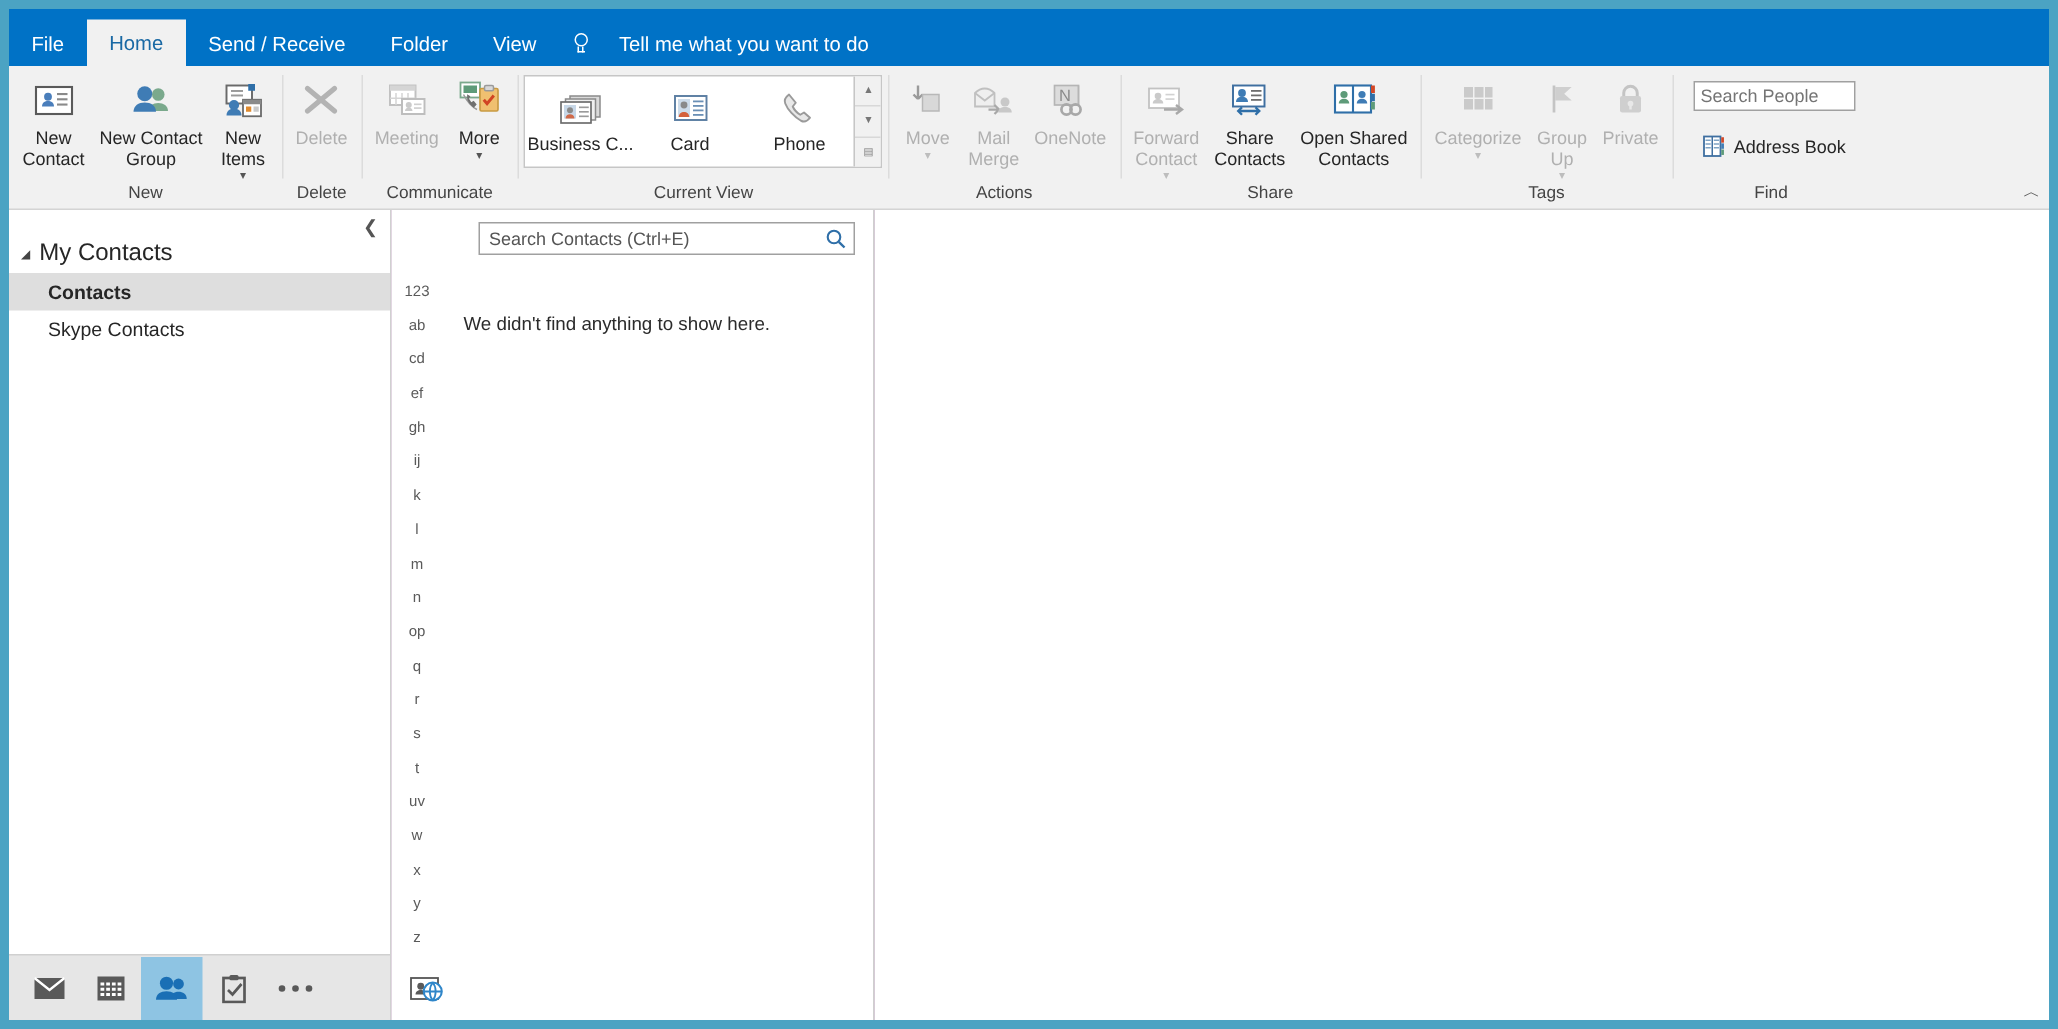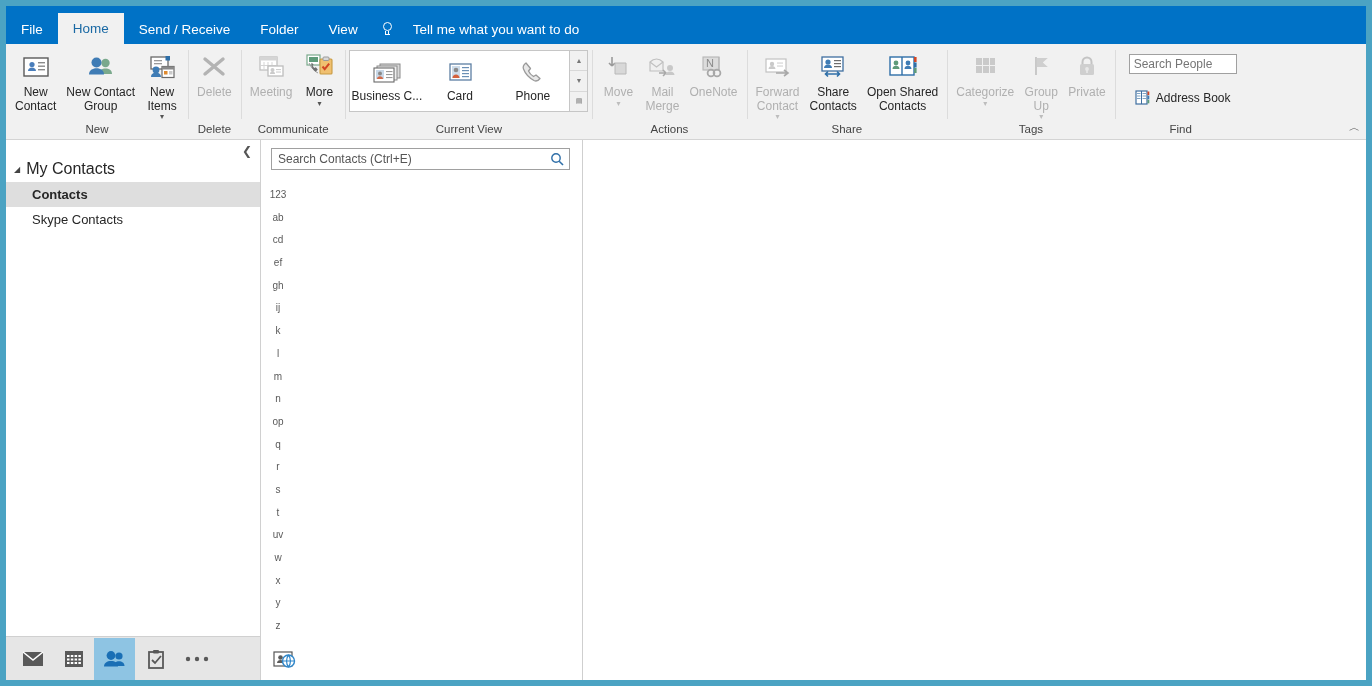--- a/index.html
+++ b/index.html
@@ -139,21 +139,21 @@
 
   
   .listpane {
     width: 322px; border-right: 1px solid #cfcfcf;
     display: flex; flex-direction: column; background: #fff;
     position: relative;
   }
   .searchrow { padding: 8px 12px 0 10px; }
   .searchbox {
     height: 22px; border: 1px solid #a0a0a0; background: #fff;
-    display: flex; align-items: center; padding: 0 4px 0 6px;
+    display: flex; align-items: center; padding: 0 4px 0 6px; margin-left: 48px;
   }
   .searchbox .ph { flex: 1; font-size: 12px; color: #555; }
   .list-area { flex: 1; display: flex; min-height: 0; padding-top: 8px; }
   .alpha {
     width: 34px; display: flex; flex-direction: column; align-items: center;
     padding-top: 6px;
   }
   .alpha div { font-size: 10px; color: #5a5a5a; height: 22.7px; line-height: 22.7px; cursor: default; }
   .empty {
     flex: 1; padding: 30px 10px 0 14px; font-size: 12.5px; color: #2b2b2b;
@@ -611,20 +611,21 @@
           <div>r</div>
           <div>s</div>
           <div>t</div>
           <div>uv</div>
           <div>w</div>
           <div>x</div>
           <div>y</div>
           <div>z</div>
         </div>
         <div class="empty">
+          <div>We didn't find anything to show here.</div>
         </div>
       </div>
       <div class="lp-footer">
         <span>
           <svg width="24" height="20" viewBox="0 0 24 20">
             <rect x="1" y="2" width="18" height="14" fill="#fff" stroke="#555" stroke-width="1.2"></rect>
             <circle cx="7.5" cy="7.5" r="2.3" fill="#5a5a5a"></circle>
             <path d="M4 13c0-2 1.6-3 3.5-3s3.5 1 3.5 3z" fill="#5a5a5a"></path>
             <circle cx="15.5" cy="11" r="6" fill="#fff" stroke="#2f86c9" stroke-width="1.4"></circle>
             <path d="M9.5 11h12 M15.5 5c2.6 3.2 2.6 8.8 0 12 M15.5 5c-2.6 3.2-2.6 8.8 0 12" fill="none" stroke="#2f86c9" stroke-width="1.2"></path>

